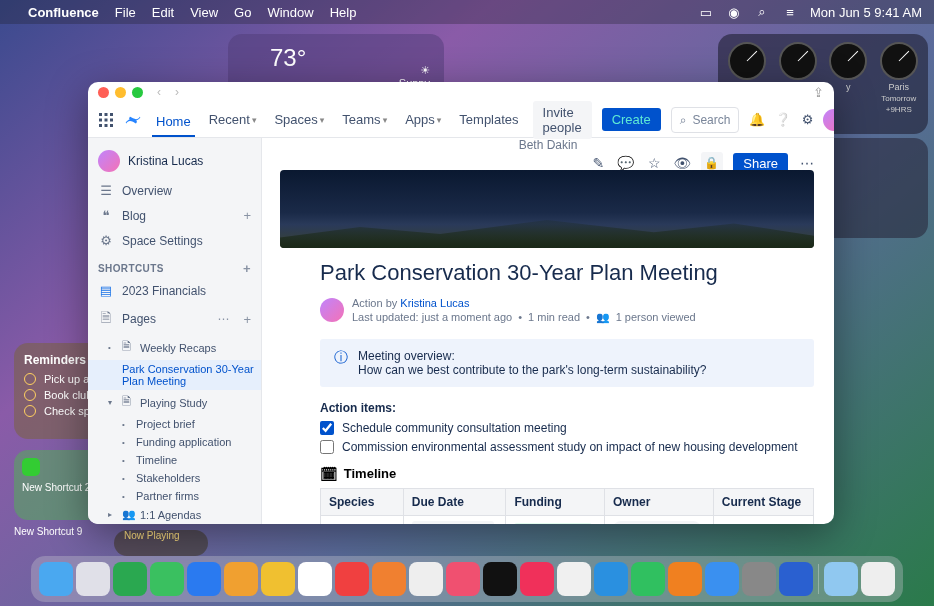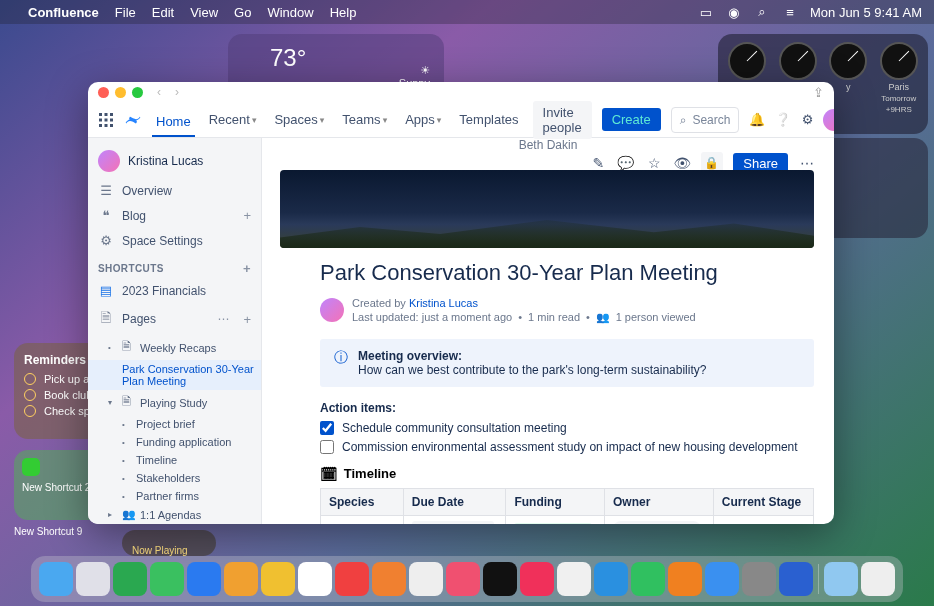--- a/index.html
+++ b/index.html
@@ -29,21 +29,21 @@
 .reminders-widget { position: absolute; top: 343px; left: 14px; width: 200px; height: 96px; background: rgba(120,100,40,0.45); border-radius: 14px; padding: 10px; color: #fff; }
 .reminders-widget .title { font-size: 12px; font-weight: 600; margin-bottom: 6px; }
 .reminders-widget .item { display: flex; align-items: center; gap: 8px; font-size: 11px; margin: 4px 0; }
 .reminders-widget .circ { width: 12px; height: 12px; border: 1.5px solid #ffd060; border-radius: 50%; }
 
 .shortcut-widget { position: absolute; left: 14px; width: 94px; height: 70px; background: rgba(80,180,80,0.5); border-radius: 14px; padding: 8px; color: #fff; font-size: 10px; }
 .shortcut-widget .sicon { width: 18px; height: 18px; background: #3c3; border-radius: 5px; margin-bottom: 6px; }
 .sc1 { top: 450px; }
 .scb { position: absolute; top: 526px; left: 14px; width: 94px; height: 24px; }
 
-.nowplaying { position: absolute; top: 530px; left: 122px; width: 94px; height: 26px; border-radius: 13px; background: rgba(60,50,20,0.5); color: #ffe080; font-size: 10px; display: flex; align-items: flex-end; padding-left: 10px; }
+.nowplaying { position: absolute; top: 530px; left: 114px; width: 94px; height: 26px; border-radius: 13px; background: rgba(60,50,20,0.5); color: #ffe080; font-size: 10px; display: flex; align-items: flex-start; padding-left: 10px; }
 
 .window { position: absolute; top: 82px; left: 88px; width: 746px; height: 442px; background: #fff; border-radius: 10px; box-shadow: 0 10px 40px rgba(0,0,0,0.4); display: flex; flex-direction: column; overflow: hidden; }
 .titlebar { height: 20px; display: flex; align-items: center; padding: 0 10px; gap: 6px; }
 .traffic { width: 11px; height: 11px; border-radius: 50%; }
 .tred { background: #ff5f56; } .tyel { background: #ffbd2e; } .tgrn { background: #27c93f; }
 .navarrow { color: #bbb; font-size: 12px; margin-left: 8px; }
 .titlebar .ext { margin-left: auto; color: #999; font-size: 13px; }
 
 .topnav { height: 36px; border-bottom: 1px solid #e5e7eb; display: flex; align-items: center; padding: 0 10px; gap: 10px; font-size: 13px; color: #42526e; }
 .topnav .appicon { width: 20px; height: 20px; border-radius: 4px; background: #fff; display:flex;align-items:center;justify-content:center;}
@@ -82,21 +82,21 @@
 .hero { height: 78px; margin: 0 0 12px -40px; margin-right: 0; border-radius: 4px; background: linear-gradient(180deg, #0a1830 0%, #1a2a48 55%, #2a3a5a 70%, #3a4230 100%); position: relative; overflow: hidden; }
 .hero::after { content: ''; position: absolute; bottom: 0; left: 0; right: 0; height: 35px; background: linear-gradient(180deg, transparent, #1a2818); clip-path: polygon(0 70%, 15% 40%, 30% 60%, 50% 20%, 70% 55%, 85% 30%, 100% 65%, 100% 100%, 0 100%); }
 .page-title { font-size: 22px; font-weight: 500; color: #172b4d; margin-bottom: 10px; }
 .byline { display: flex; align-items: center; gap: 8px; font-size: 11px; color: #6b778c; margin-bottom: 4px; }
 .byline .av2 { width: 24px; height: 24px; border-radius: 50%; background: linear-gradient(135deg,#c084fc,#f472b6); }
 .byline-col { display: flex; flex-direction: column; line-height: 1.3; }
 .byline-col .l2 { display: flex; gap: 6px; align-items: center; }
 
 .info-panel { background: #eef3fc; border-radius: 3px; padding: 10px 14px; margin: 14px 0; display: flex; gap: 10px; font-size: 12px; color: #172b4d; }
 .info-panel .iicon { color: #0052cc; font-size: 14px; }
-.info-panel .strong { font-weight: 700; }
+.info-panel .strong { font-weight: 400; }
 
 .section-label { font-size: 12px; font-weight: 600; color: #172b4d; margin: 10px 0 6px; }
 .action-item { display: flex; align-items: center; gap: 8px; font-size: 12px; color: #172b4d; margin: 5px 0; }
 .action-item input[type=checkbox] { width: 14px; height: 14px; accent-color: #0052cc; }
 
 .timeline-hdr { display: flex; align-items: center; gap: 6px; font-size: 13px; font-weight: 600; margin: 12px 0 6px; }
 .tl-icon { font-size: 14px; }
 
 .data-table { width: 100%; border-collapse: collapse; font-size: 12px; }
 .data-table th { background: #f4f5f7; text-align: left; padding: 6px 8px; border: 1px solid #dfe1e6; font-weight: 600; color: #172b4d; }
@@ -345,21 +345,21 @@
           <span class="pa-icon">⋯</span>
         </div>
       </div>
 
       <div class="page-body">
         <div class="hero"></div>
         <div class="page-title">Park Conservation 30-Year Plan Meeting</div>
         <div class="byline">
           <span class="av2"></span>
           <div class="byline-col">
-            <div><span>Created by</span> <span style="color:#0052cc">Kristina Lucas</span></div>
+            <div><span>Action by</span> <span style="color:#0052cc">Kristina Lucas</span></div>
             <div class="l2">
                 <span>Last updated: just a moment ago</span>
                 <span>•</span>
                 <span>1 min read</span>
                 <span>•</span>
                 <span>👥</span>
                 <span>1 person viewed</span>
               </div>
           </div>
         </div>

